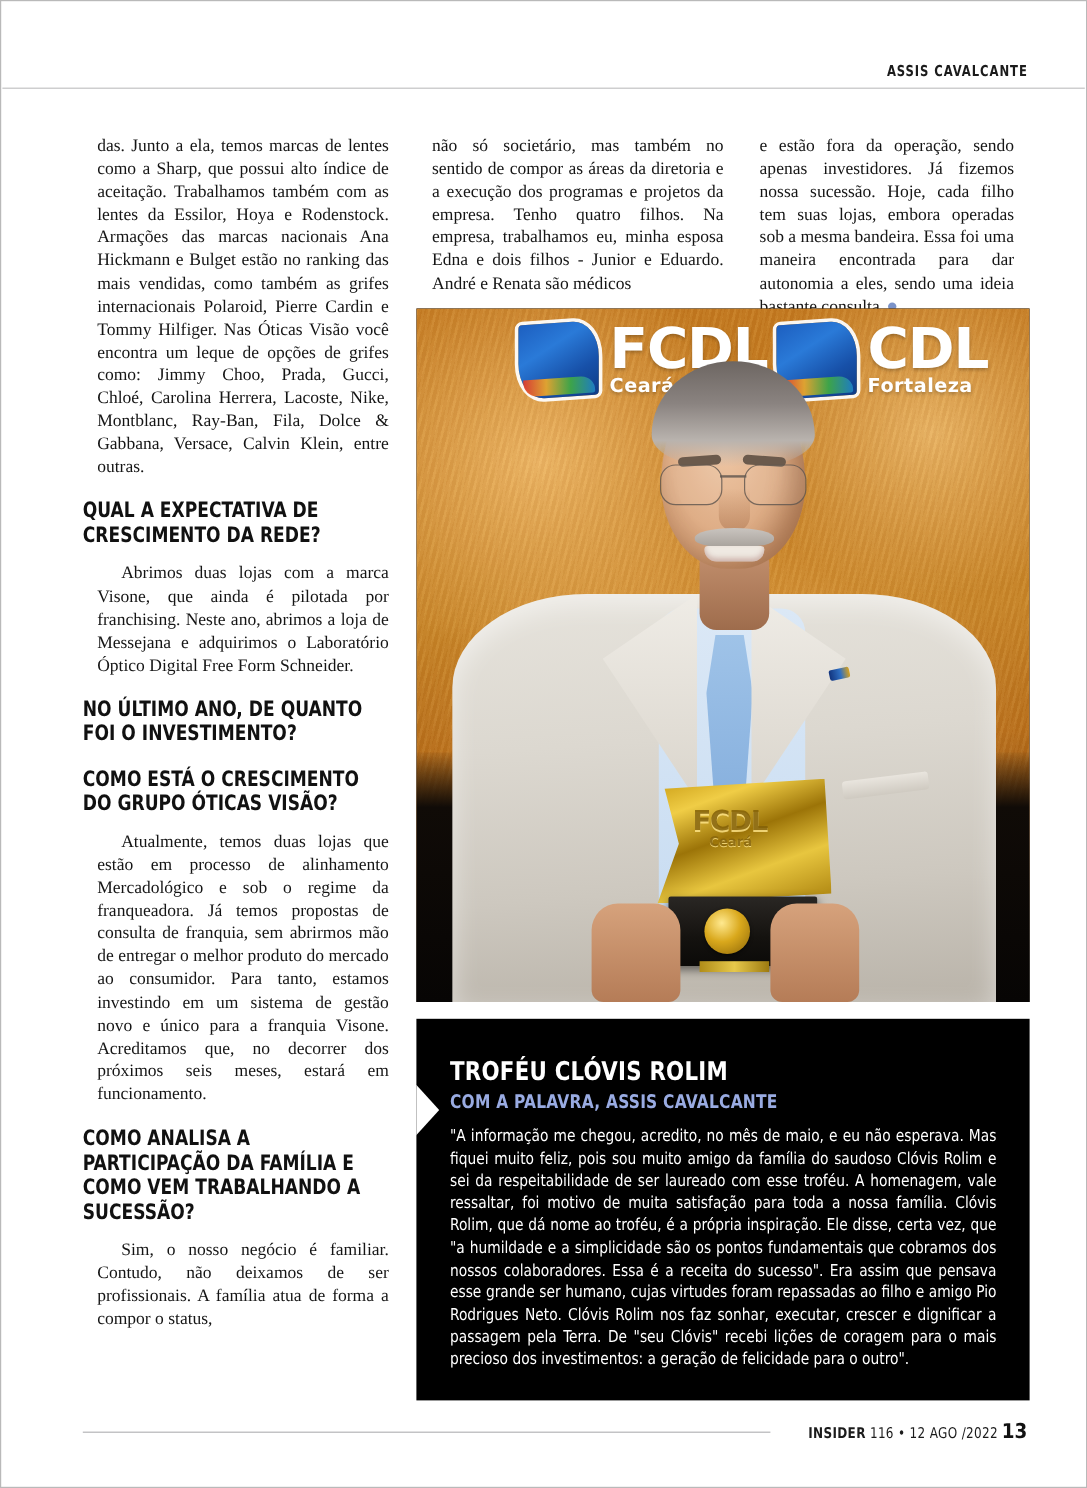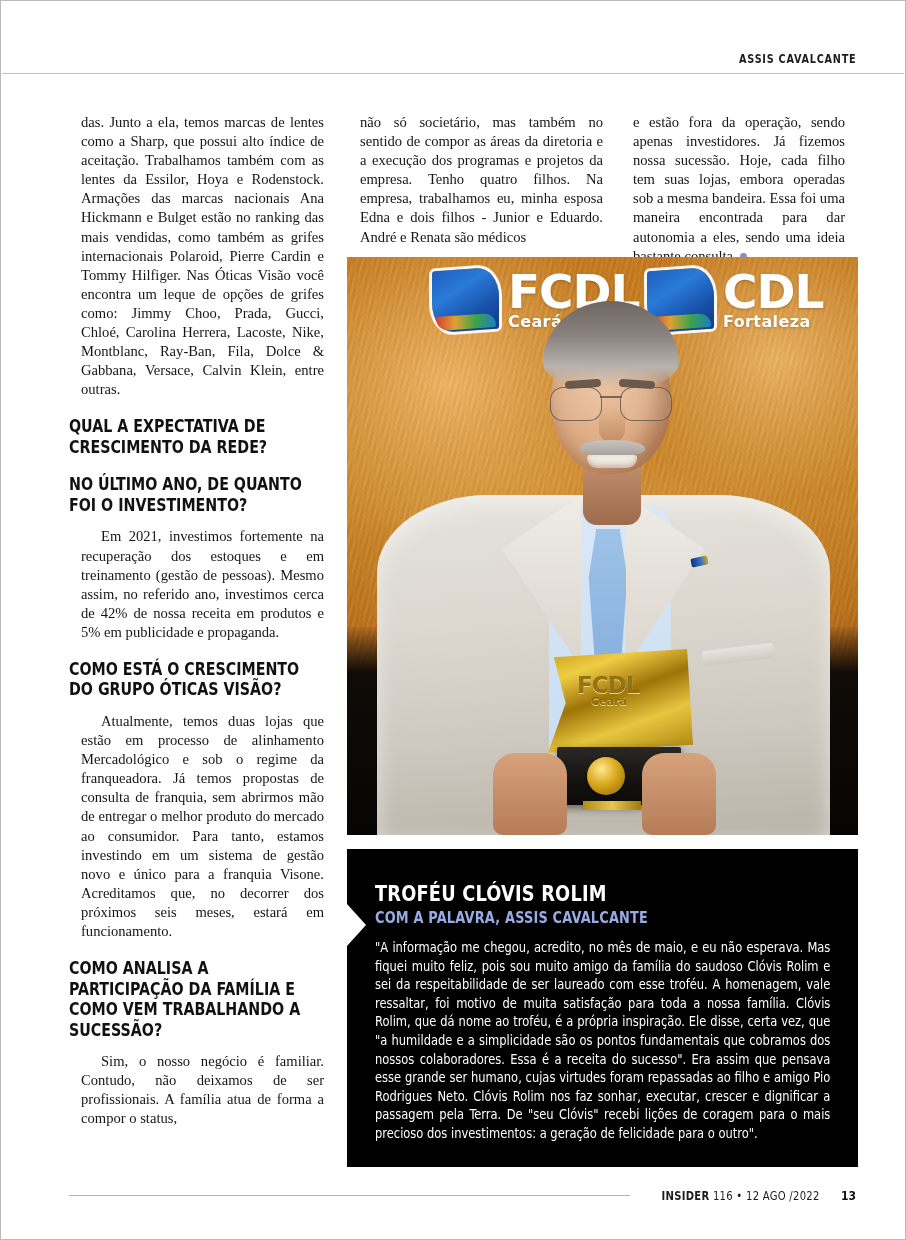--- a/index.html
+++ b/index.html
@@ -392,38 +392,38 @@
     letter-spacing: 0.3px;
     color: #1b1b1b;
     transform: scaleX(0.9);
     transform-origin: right center;
     white-space: nowrap;
   }
   .footer-text b { font-weight: bold; }
   .footer-page {
     font-family: "DejaVu Sans Condensed", "Liberation Sans", sans-serif;
     font-weight: bold;
-    font-size: 12px;
+    font-size: 17px;
     color: #111;
-    margin-left: 21px;
+    margin-left: 3px;
   }
 </style>
 </head>
 <body>
 
 <div class="page">
 
   <div class="running-head">ASSIS CAVALCANTE</div>
   <div class="header-rule"></div>
 
   <div class="col col1">
     <p>das. Junto a ela, temos marcas de lentes como a Sharp, que possui alto índice de aceitação. Trabalhamos também com as lentes da Essilor, Hoya e Rodenstock. Armações das marcas nacionais Ana Hickmann e Bulget estão no ranking das mais vendidas, como também as grifes internacionais Polaroid, Pierre Cardin e Tommy Hilfiger. Nas Óticas Visão você encontra um leque de opções de grifes como: Jimmy Choo, Prada, Gucci, Chloé, Carolina Herrera, Lacoste, Nike, Montblanc, Ray-Ban, Fila, Dolce &amp; Gabbana, Versace, Calvin Klein, entre outras.</p>
     <div class="qhead">QUAL A EXPECTATIVA DE CRESCIMENTO DA REDE?</div>
+    <p class="indent">Abrimos duas lojas com a marca Visone, que ainda é pilotada por franchising. Neste ano, abrimos a loja de Messejana e adquirimos o Laboratório Óptico Digital Free Form Schneider.</p>
     <div class="qhead">NO ÚLTIMO ANO, DE QUANTO FOI O INVESTIMENTO?</div>
-    <p class="indent">Em 2021, investimos fortemente na recuperação dos estoques e em treinamento (gestão de pessoas). Mesmo assim, no referido ano, investimos cerca de 42% de nossa receita em produtos e 5% em publicidade e propaganda.</p>
     <div class="qhead">COMO ESTÁ O CRESCIMENTO DO GRUPO ÓTICAS VISÃO?</div>
     <p class="indent">Atualmente, temos duas lojas que estão em processo de alinhamento Mercadológico e sob o regime da franqueadora. Já temos propostas de consulta de franquia, sem abrirmos mão de entregar o melhor produto do mercado ao consumidor. Para tanto, estamos investindo em um sistema de gestão novo e único para a franquia Visone. Acreditamos que, no decorrer dos próximos seis meses, estará em funcionamento.</p>
     <div class="qhead">COMO ANALISA A PARTICIPAÇÃO DA FAMÍLIA E COMO VEM TRABALHANDO A SUCESSÃO?</div>
     <p class="indent">Sim, o nosso negócio é familiar. Contudo, não deixamos de ser profissionais. A família atua de forma a compor o status,</p>
   </div>
 
   <div class="col col2">
     <p>não só societário, mas também no sentido de compor as áreas da diretoria e a execução dos programas e projetos da empresa. Tenho quatro filhos. Na empresa, trabalhamos eu, minha esposa Edna e dois filhos - Junior e Eduardo. André e Renata são médicos</p>
   </div>
 

